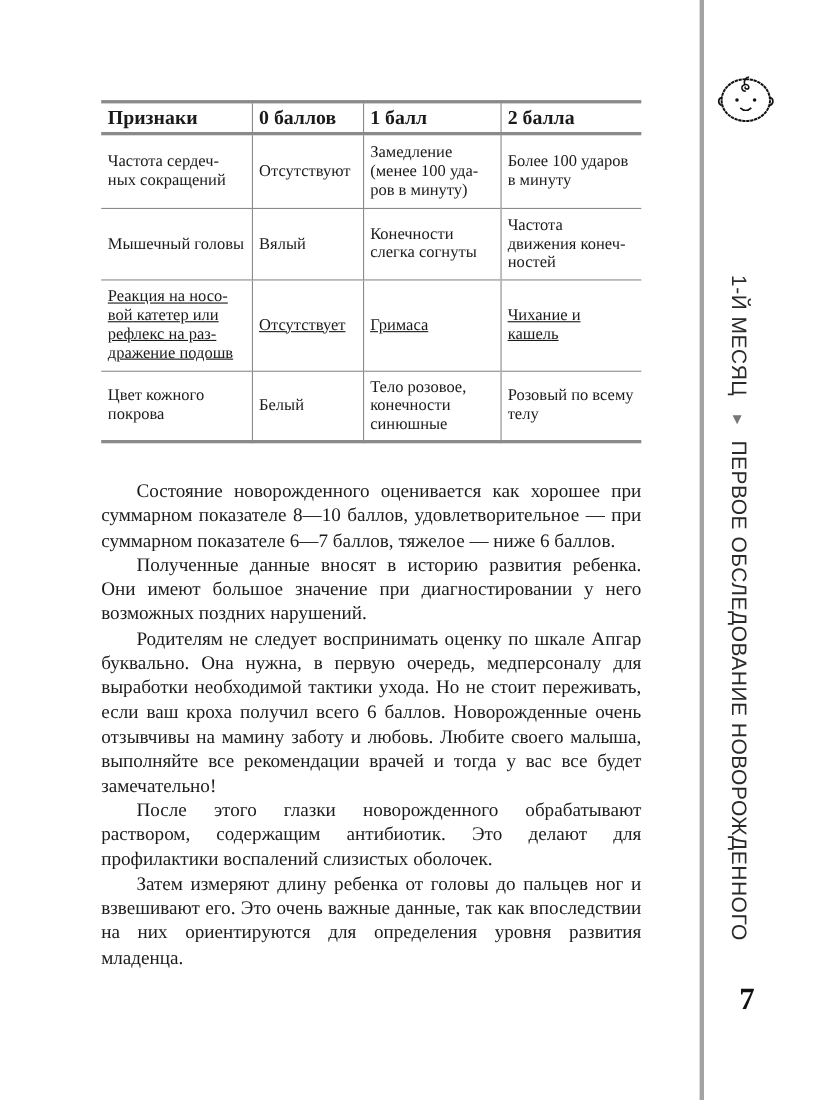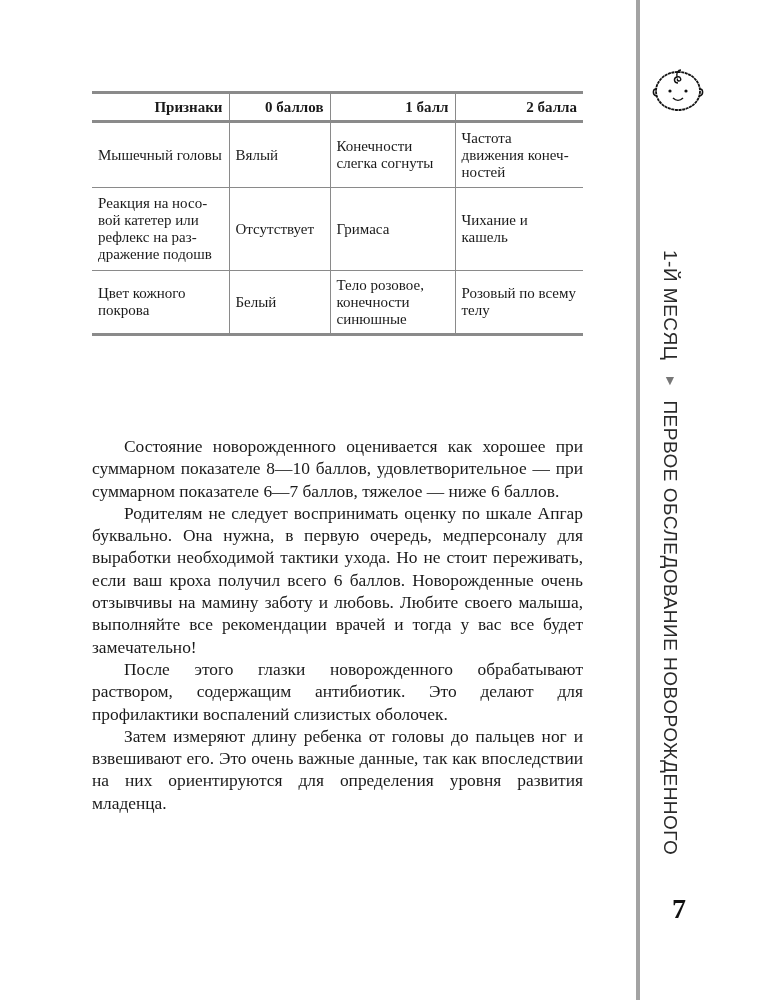--- a/index.html
+++ b/index.html
@@ -27,32 +27,32 @@
     font-family: "Liberation Serif", serif; font-weight: bold; font-size: 28px; color: #111;
   }
   table.apgar {
     position: absolute; left: 92px; top: 91px; width: 491px;
     border-collapse: collapse; font-size: 15px; line-height: 17px;
   }
   table.apgar thead tr { border-top: 3px solid #8a8a8a; border-bottom: 3px solid #8a8a8a; }
   table.apgar tbody tr { border-bottom: 1.5px solid #8a8a8a; }
   table.apgar tbody tr:last-child { border-bottom: 3px solid #8a8a8a; }
   table.apgar th {
-    font-weight: bold; font-size: 15px; height: 26px; padding: 0 6px; text-align: right;
+    font-weight: bold; font-size: 18px; height: 26px; padding: 0 6px; text-align: left;
   }
   table.apgar td { padding: 2px 6px; vertical-align: middle; }
   table.apgar th + th, table.apgar td + td { border-left: 1.5px solid #8a8a8a; }
   table.apgar col.c1 { width: 137px; }
   table.apgar col.c2 { width: 101px; }
   table.apgar col.c3 { width: 125px; }
   table.apgar col.c4 { width: 128px; }
   tr.r0 td { height: 62px; }
   tr.r1 td { height: 46px; }
   tr.r2 td { height: 60px; }
-  tr.r3 td { height: 78px; }
+  tr.r3 td { height: 78px; text-decoration: underline; }
   tr.r4 td { height: 58px; }
   .body-text {
     position: absolute; left: 92px; top: 435px; width: 491px;
     font-size: 17.4px; line-height: 22.3px; text-align: justify;
   }
   .body-text p { margin: 0; text-indent: 32px; }
 </style>
 </head>
 <body>
 
@@ -78,20 +78,26 @@
     </colgroup>
   <thead>
     <tr>
       <th>Признаки</th>
       <th>0 баллов</th>
       <th>1 балл</th>
       <th>2 балла</th>
     </tr>
   </thead>
   <tbody>
+    <tr class="r0">
+      <td>Частота сердеч-ных сокращений</td>
+      <td>Отсутствуют</td>
+      <td>Замедление (менее 100 уда-ров в минуту)</td>
+      <td>Более 100 ударов в минуту</td>
+    </tr>
     <tr class="r2">
       <td>Мышечный головы</td>
       <td>Вялый</td>
       <td>Конечности слегка согнуты</td>
       <td>Частота движения конеч-ностей</td>
     </tr>
     <tr class="r3">
       <td>Реакция на носо-вой катетер или рефлекс на раз-дражение подошв</td>
       <td>Отсутствует</td>
       <td>Гримаса</td>
@@ -101,20 +107,21 @@
       <td>Цвет кожного покрова</td>
       <td>Белый</td>
       <td>Тело розовое, конечности синюшные</td>
       <td>Розовый по всему телу</td>
     </tr>
   </tbody>
 </table>
 
 <div class="body-text">
   <p>Состояние новорожденного оценивается как хорошее при суммарном показателе 8—10 баллов, удовлетворительное — при суммарном показателе 6—7 баллов, тяжелое — ниже 6 баллов.</p>
+  <p>Полученные данные вносят в историю развития ребенка. Они имеют большое значение при диагностировании у него возможных поздних нарушений.</p>
   <p>Родителям не следует воспринимать оценку по шкале Апгар буквально. Она нужна, в первую очередь, медперсоналу для выработки необходимой тактики ухода. Но не стоит переживать, если ваш кроха получил всего 6 баллов. Новорожденные очень отзывчивы на мамину заботу и любовь. Любите своего малыша, выполняйте все рекомендации врачей и тогда у вас все будет замечательно!</p>
   <p>После этого глазки новорожденного обрабатывают раствором, содержащим антибиотик. Это делают для профилактики воспалений слизистых оболочек.</p>
   <p>Затем измеряют длину ребенка от головы до пальцев ног и взвешивают его. Это очень важные данные, так как впоследствии на них ориентируются для определения уровня развития младенца.</p>
 </div>
 
 <div class="running-head">
   <div class="rh-inner">
     <span>1-Й МЕСЯЦ</span>
     <span class="rh-arrow">▼</span>
     <span>ПЕРВОЕ ОБСЛЕДОВАНИЕ НОВОРОЖДЕННОГО</span>

